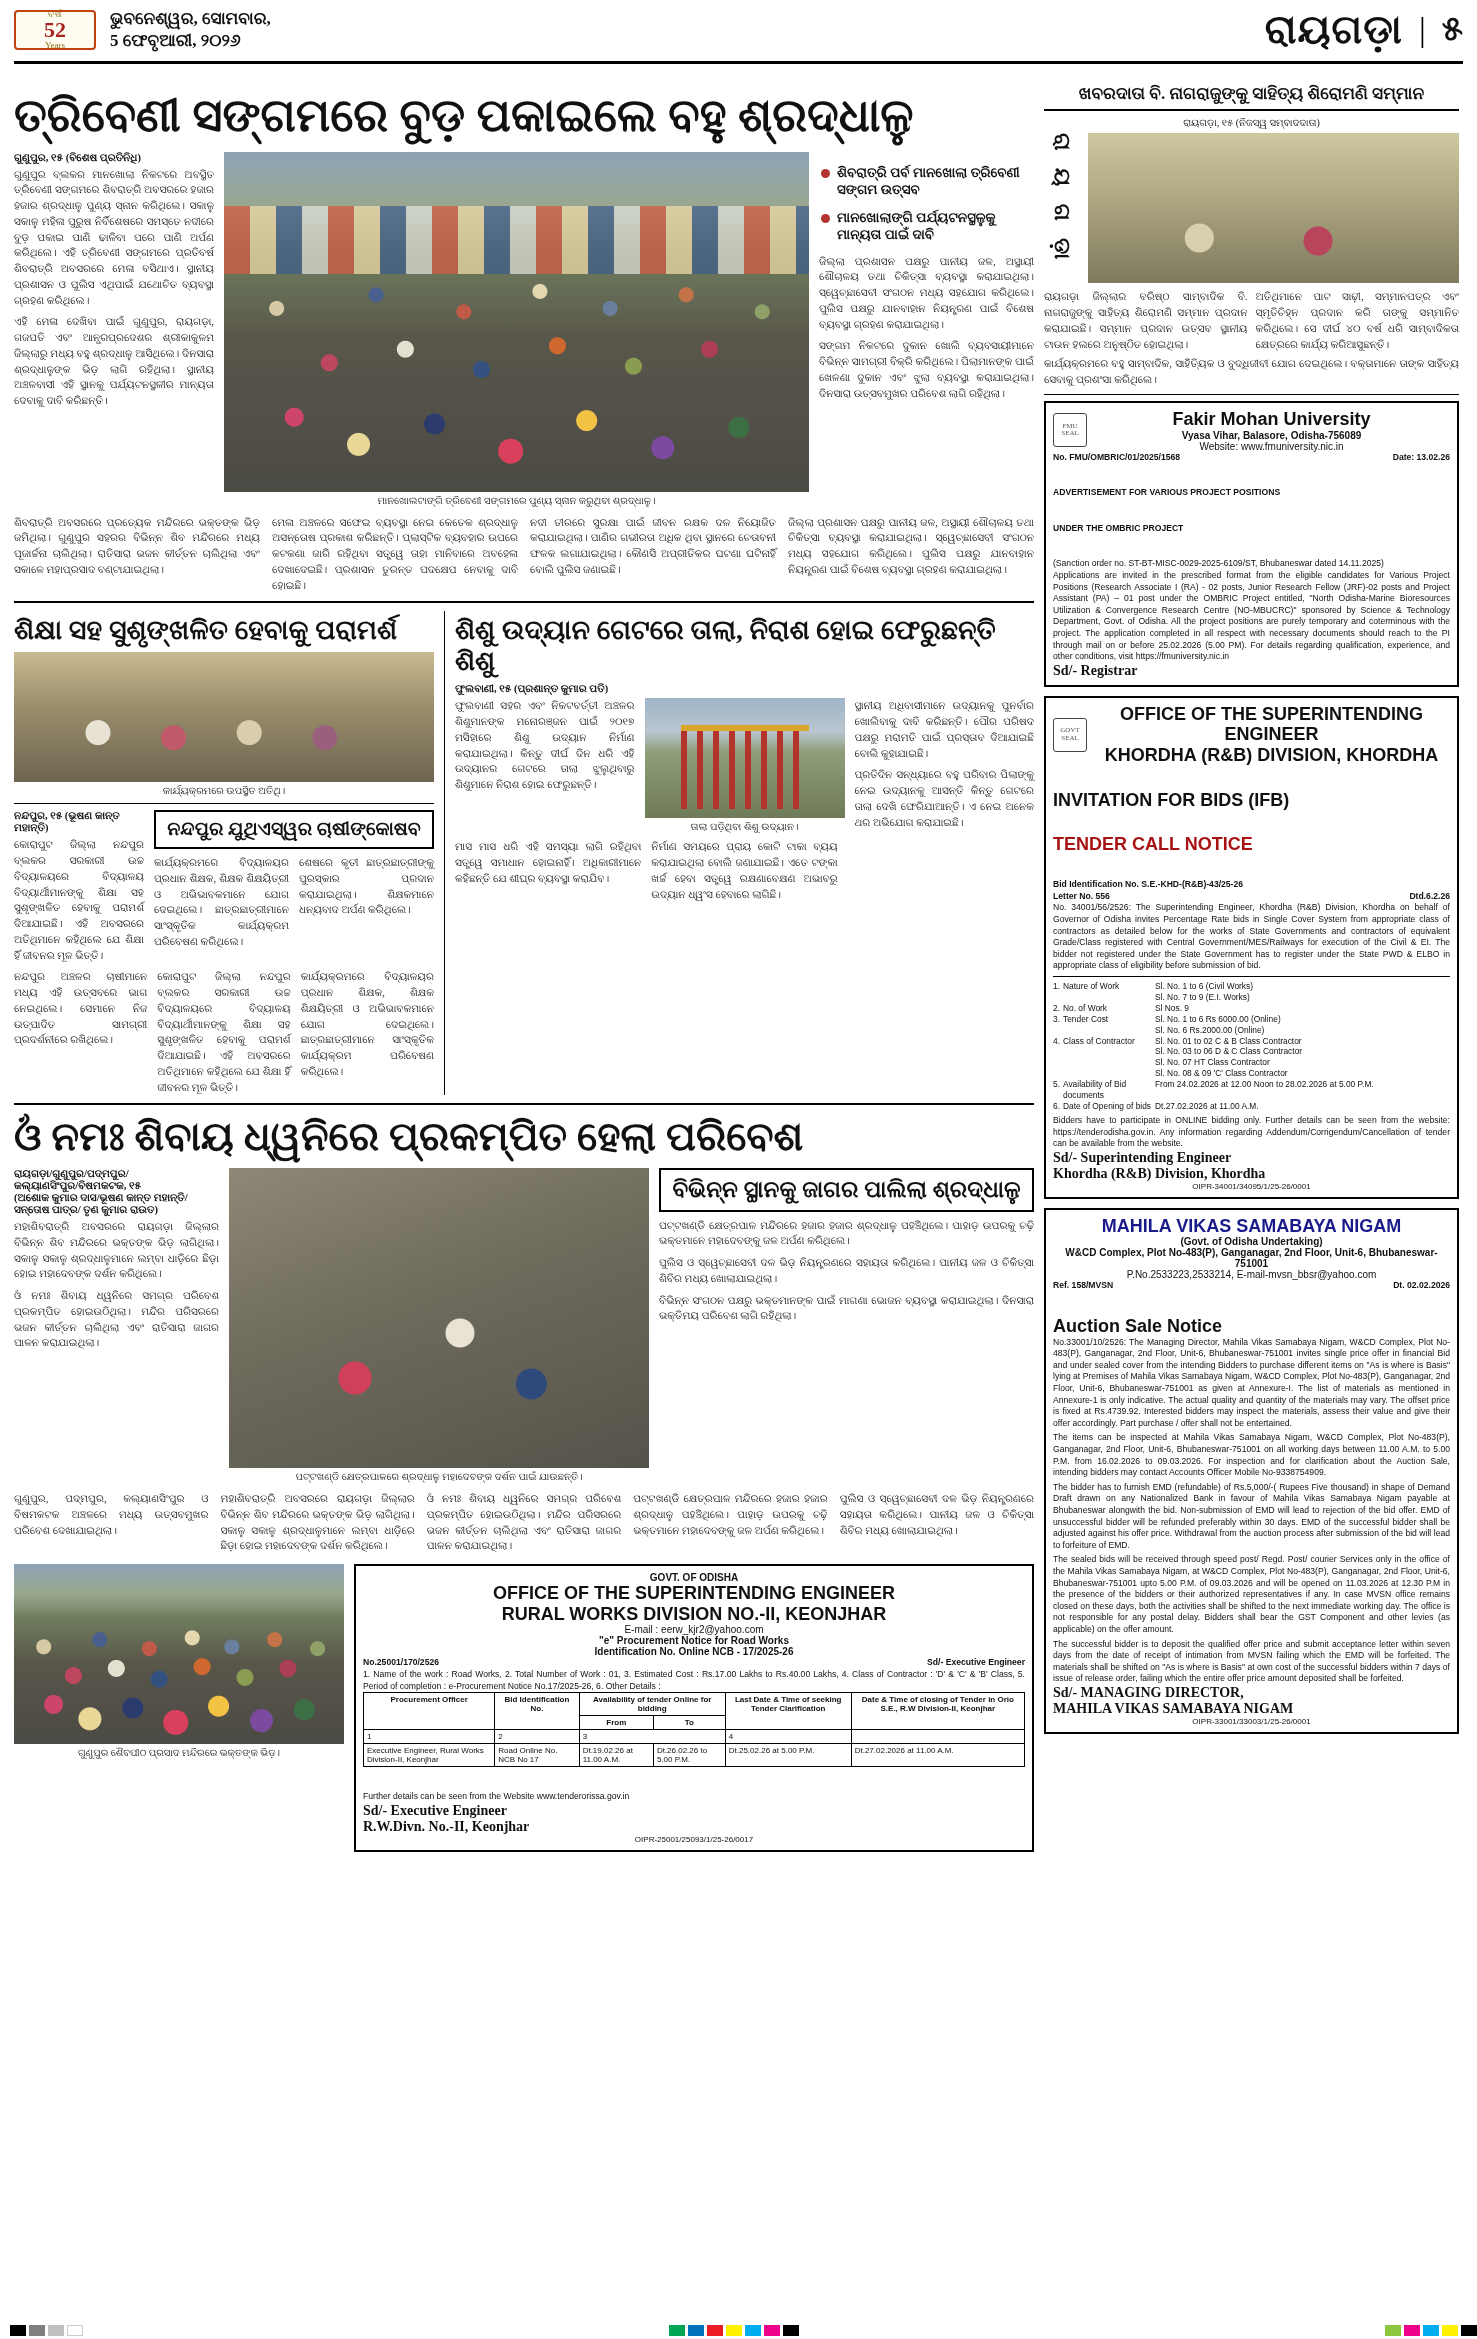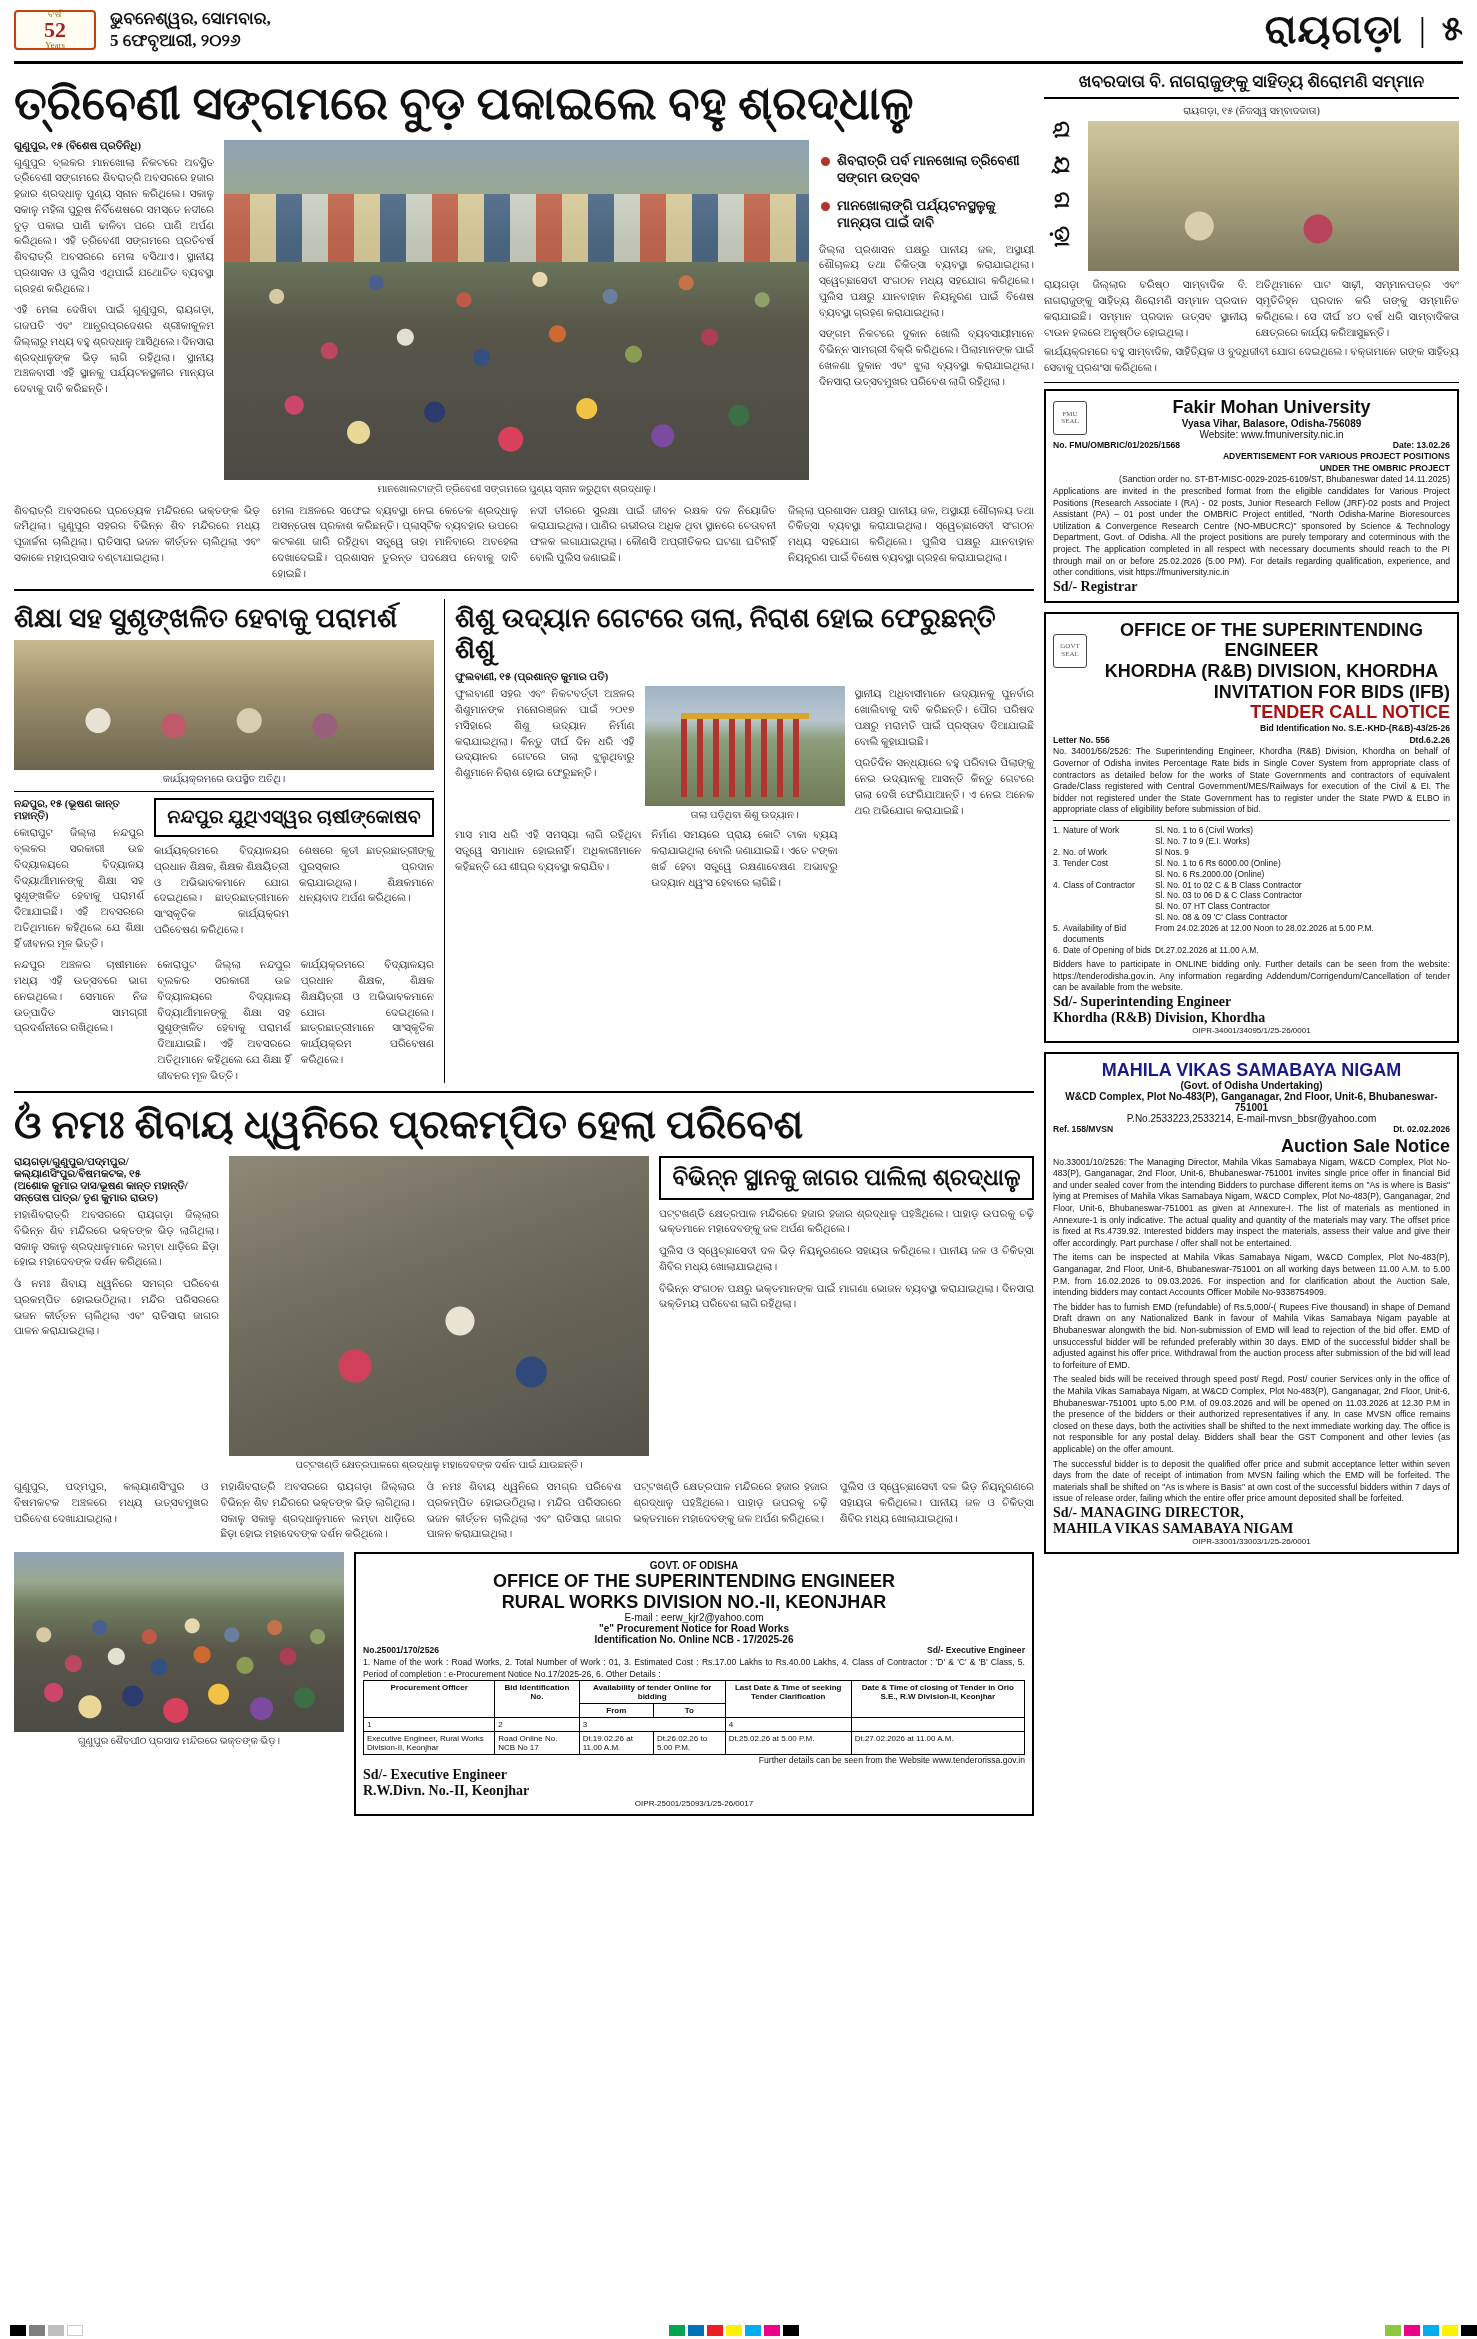--- a/index.html
+++ b/index.html
@@ -25,21 +25,21 @@
   .badge .b1 { font-size:9px; letter-spacing:.5px; }
   .badge .b2 { font-size:22px; font-weight:bold; color:#a8211f; }
   .badge .b3 { font-size:9px; }
   .mast-date { font-size:17px; font-weight:bold; line-height:1.25; }
   .mast-right { display:flex; align-items:center; gap:16px; }
   .mast-title { font-size:40px; font-weight:bold; letter-spacing:1px; }
   .mast-sep { font-size:34px; color:#000; }
   .mast-page { font-size:34px; font-weight:bold; }
 
   
-  .body-grid { display:flex; gap:10px; padding-top:8px; }
+  .body-grid { display:flex; gap:10px; padding-top:20px; }
   .col-main { width:1020px; }
   .col-right { width:415px; }
 
   
   .hl1 { font-size:46px; font-weight:bold; line-height:1.12; letter-spacing:0px;
          margin:6px 0 10px 0; }
   .hl2 { font-size:27px; font-weight:bold; line-height:1.15; margin:4px 0 6px; }
   .hl3 { font-size:40px; font-weight:bold; line-height:1.12; margin:10px 0 8px; }
 
   .rule { border-top:2px solid #000; margin:8px 0; }
@@ -121,21 +121,21 @@
   .rc-sub { font-size:10px; text-align:center; margin-bottom:4px; }
   .vert-word { writing-mode:vertical-rl; text-orientation:mixed; font-size:22px;
     font-weight:bold; letter-spacing:6px; }
 
   .ad { border:2px solid #000; padding:6px 7px; margin-bottom:9px; background:#fff; }
   .ad-title { font-size:18px; font-weight:bold; text-align:center; line-height:1.15;
     font-family:"Liberation Sans", sans-serif; }
   .ad-sub { font-size:10px; text-align:center; font-family:"Liberation Sans", sans-serif; }
   .ad-line { font-size:8.6px; font-family:"Liberation Sans", sans-serif; line-height:1.35;
     text-align:justify; }
-  .ad-center { text-align:right; }
+  .ad-center { text-align:left;margin-top:24px; }
   .ad-b { font-weight:bold; }
   .ad-hr { border-top:1px solid #000; margin:4px 0; }
   .sd { font-size:14px; text-align:left; font-weight:bold;
     font-family:Liberation Serif, serif; }
   .oipr { font-size:8px; text-align:center; font-family:"Liberation Sans", sans-serif; }
   .logo-emblem { width:34px; height:34px; border:1px solid #444; border-radius:3px;
     display:flex; align-items:center; justify-content:center; font-size:7px;
     text-align:center; color:#555; line-height:1.05; }
 
   table.tender { width:100%; border-collapse:collapse; font-size:8px;

